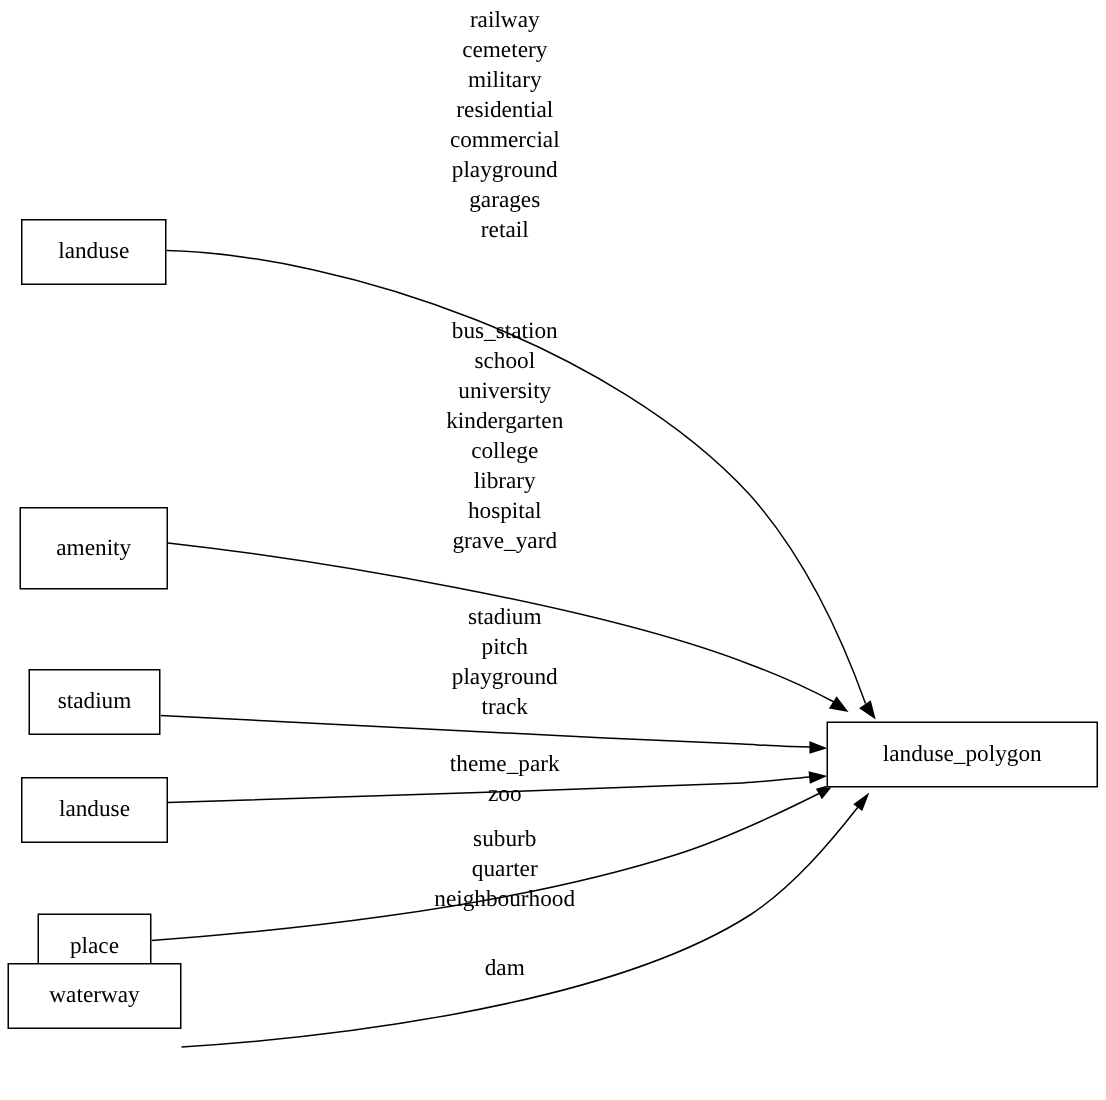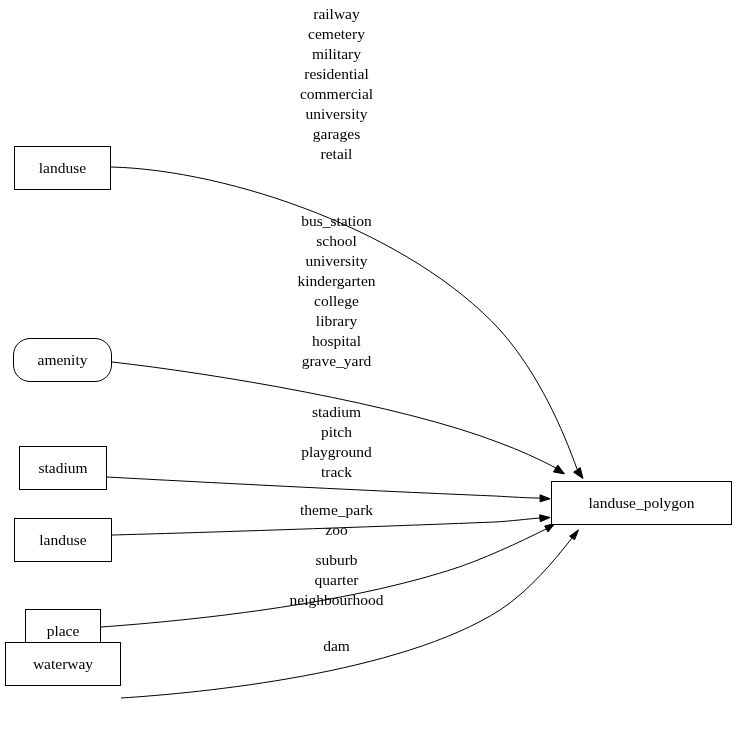--- a/index.html
+++ b/index.html
@@ -92,21 +92,21 @@
       <path d="M121,698 C200,693 400,674 500,610 C529,591 554,561 572,538"></path>
       <polygon points="574.6,539.8 578.5,529.8 569.7,536.2"></polygon>
     </g>
   </svg>
 
   <div class="edge-label" style="left:259px; top:4px; width:155px;">railway
 cemetery
 military
 residential
 commercial
-university
+playground
 garages
 retail</div>
   <div class="edge-label" style="left:259px; top:211px; width:155px;">bus_station
 school
 university
 kindergarten
 college
 library
 hospital
 grave_yard</div>
@@ -115,20 +115,20 @@
 playground
 track</div>
   <div class="edge-label" style="left:259px; top:500px; width:155px;">theme_park
 zoo</div>
   <div class="edge-label" style="left:259px; top:550px; width:155px;">suburb
 quarter
 neighbourhood</div>
   <div class="edge-label" style="left:259px; top:636px; width:155px;">dam</div>
 
   <div class="node" style="left:14px; top:146px; width:97px; height:44px;text-align:right;">landuse</div>
-  <div class="node" style="left:13px; top:338px; width:99px; height:44px;border-radius:17px;">amenity</div>
+  <div class="node" style="left:13px; top:338px; width:99px; height:55px;">amenity</div>
   <div class="node" style="left:19px; top:446px; width:88px; height:44px;">stadium</div>
   <div class="node" style="left:14px; top:518px; width:98px; height:44px;">landuse</div>
   <div class="node" style="left:25px; top:609px; width:76px; height:44px;">place</div>
   <div class="node" style="left:5px; top:642px; width:116px; height:44px;">waterway</div>
   <div class="node" style="left:551px; top:481px; width:181px; height:44px;">landuse_polygon</div>
 
 </div>
 
 </body></html>

